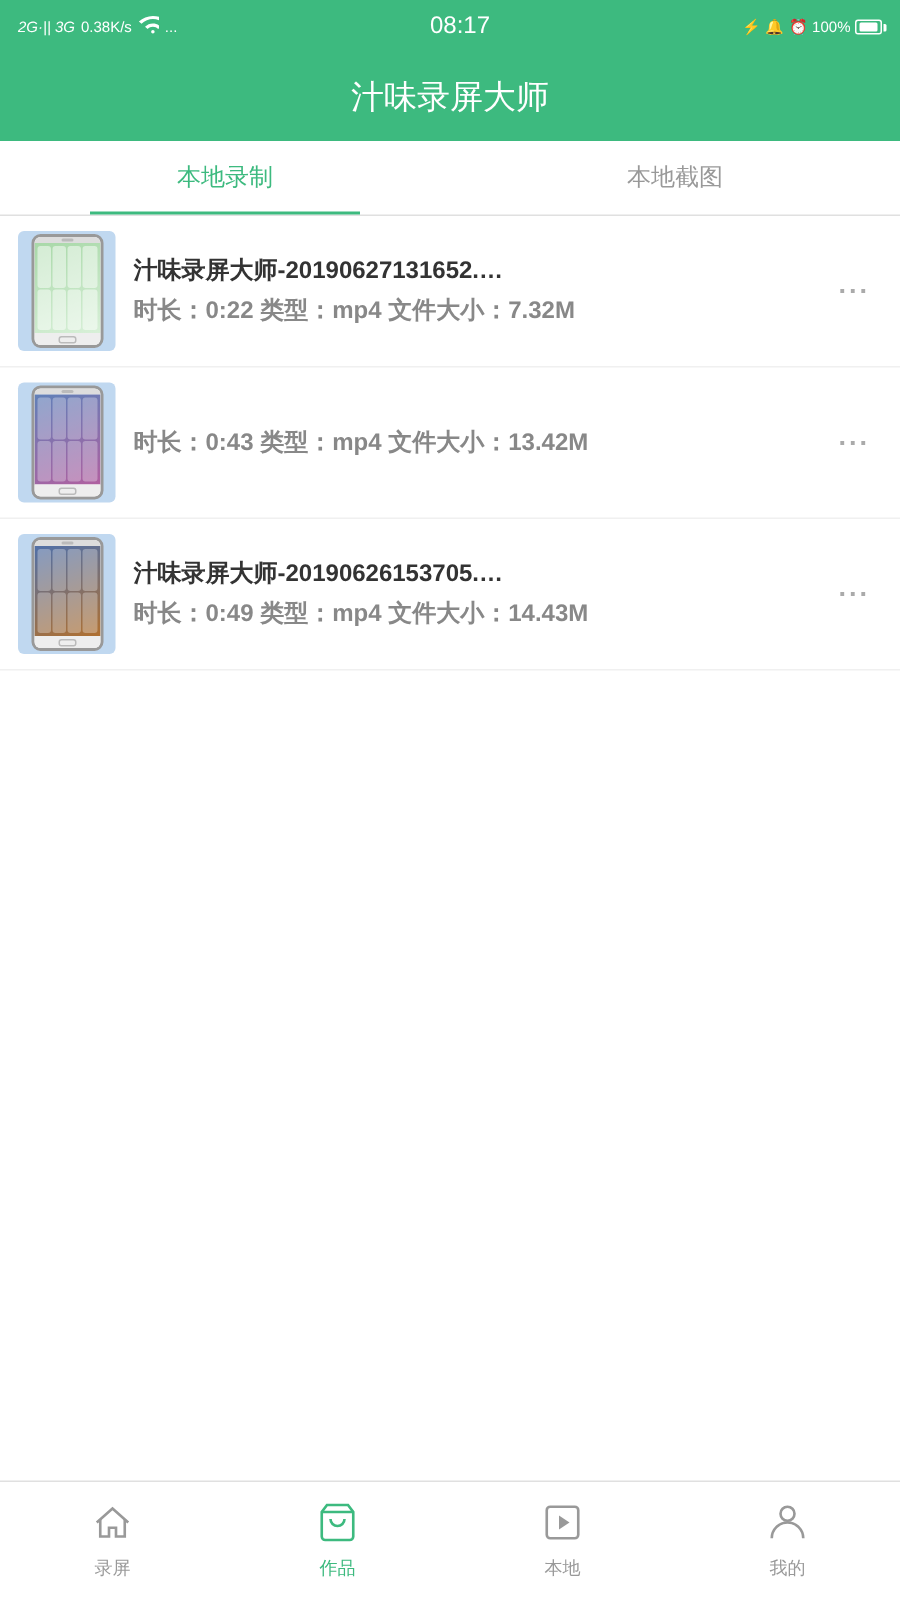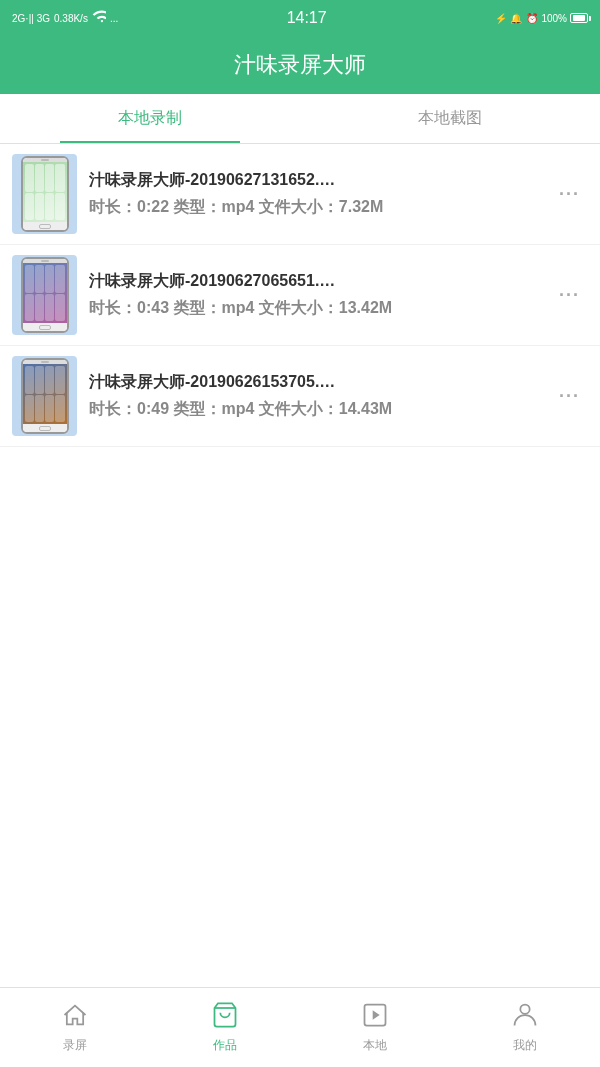--- a/index.html
+++ b/index.html
@@ -162,33 +162,33 @@
     }
     .nav-label {
       font-size: 12px;
     }
   </style>
 </head>
 <body>
 
 <div class="status-bar">
   <div class="status-left">
-    <span style="font-size:10px;">2G·||  3G</span>
+    <span style="font-size:10px;font-style:italic;">2G·||  3G</span>
     <span style="font-size:10px;">0.38K/s</span>
     <span>
       <svg width="14" height="14" viewBox="0 0 24 24" fill="white">
         <path d="M1 7.5C5.3 3.4 11 1 17 1s11.7 2.4 16 6.5L30 10c-3.6-3.4-8.5-5.5-13-5.5S7.6 6.6 4 10L1 7.5z"></path>
         <circle cx="17" cy="19" r="2" fill="white"></circle>
         <path d="M8 13.5c2.4-2.3 5.6-3.7 9-3.7s6.6 1.4 9 3.7l-3 2.5c-1.6-1.5-3.7-2.5-6-2.5s-4.4 1-6 2.5L8 13.5z"></path>
       </svg>
     </span>
     <span style="font-size:10px;">...</span>
   </div>
   <div class="status-center" style="font-size:16px; font-weight:500;">
-    14:17
+    08:17
   </div>
   <div class="status-right" style="font-size:10px; display:flex; align-items:center; gap:3px;">
     <span>⚡</span>
     <span>🔔</span>
     <span>⏰</span>
     <span>100%</span>
     <span style="display:inline-block; width:18px; height:10px; border:1.5px solid white; border-radius:2px; position:relative;">
       <span style="position:absolute; inset:1px 2px; background:white; border-radius:1px;"></span>
       <span style="position:absolute; right:-4px; top:2px; width:2px; height:5px; background:white; border-radius:0 1px 1px 0;"></span>
     </span>
@@ -253,21 +253,20 @@
           <div style="background:rgba(255,255,255,0.3);border-radius:2px;"></div>
           <div style="background:rgba(255,255,255,0.3);border-radius:2px;"></div>
           <div style="background:rgba(255,255,255,0.3);border-radius:2px;"></div>
         </div>
         <div style="height:8px;background:#eee;display:flex;align-items:center;justify-content:center;">
           <span style="width:12px;height:5px;border:1px solid #bbb;border-radius:2px;"></span>
         </div>
       </div>
     </div>
     <div class="video-info">
-      <div class="video-name">汁味录屏大师-20190627065651.…</div>
       <div class="video-meta">时长：0:43 类型：mp4 文件大小：13.42M</div>
     </div>
     <div class="video-more">···</div>
   </div>
 
   <div class="video-item">
     <div class="video-thumb">
       <div class="phone-frame" style="width:48px;height:76px;border:2px solid #999;border-radius:6px;margin:auto;display:flex;flex-direction:column;overflow:hidden;background:white;">
         <div style="height:4px;background:#ddd;display:flex;align-items:center;justify-content:center;">
           <span style="width:8px;height:2px;background:#bbb;border-radius:1px;"></span>

